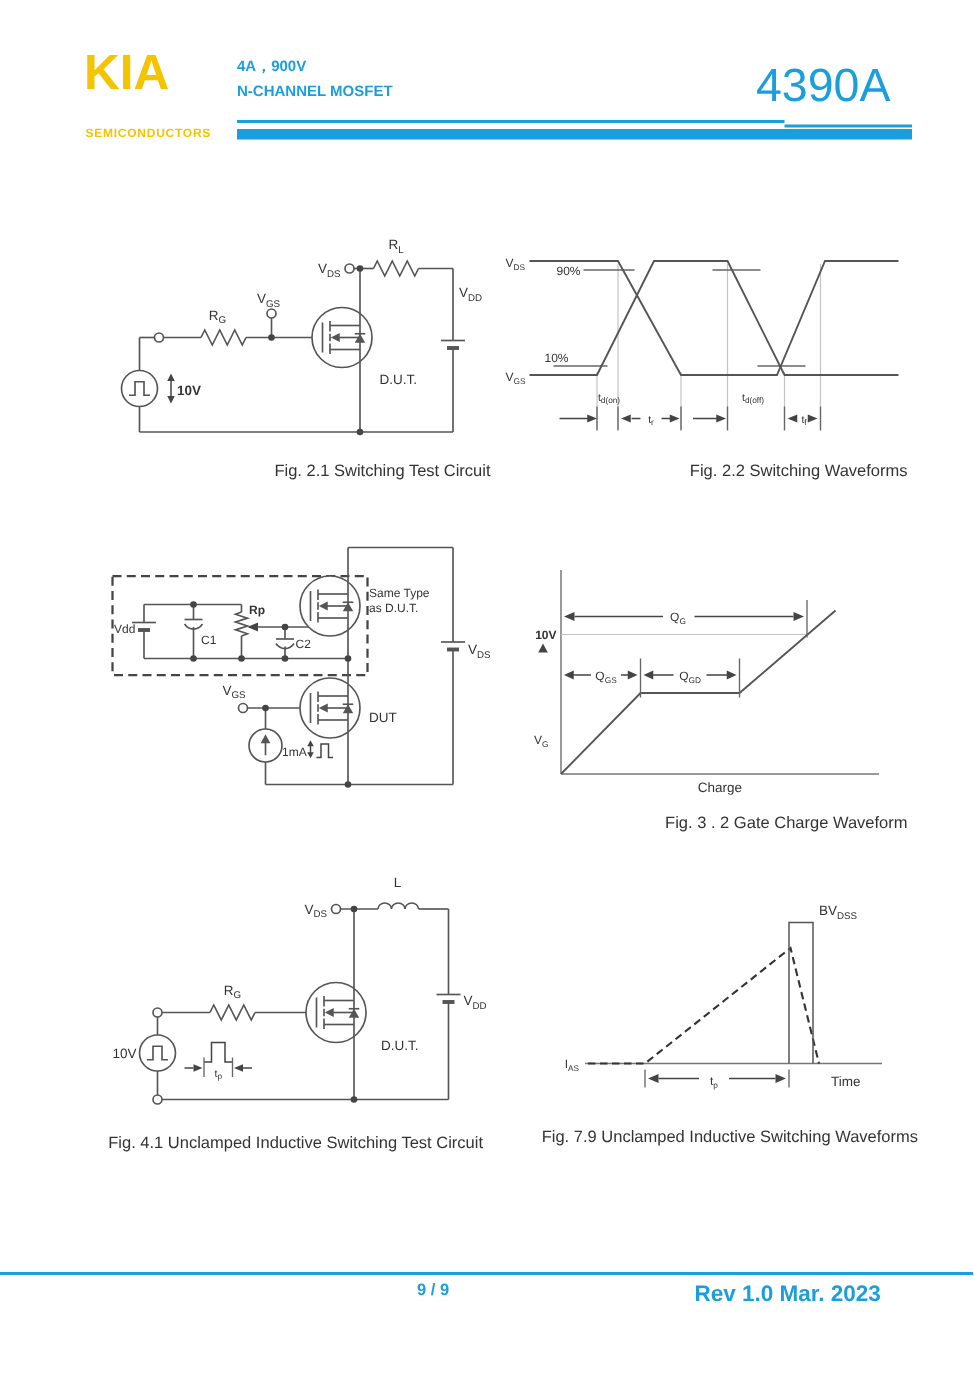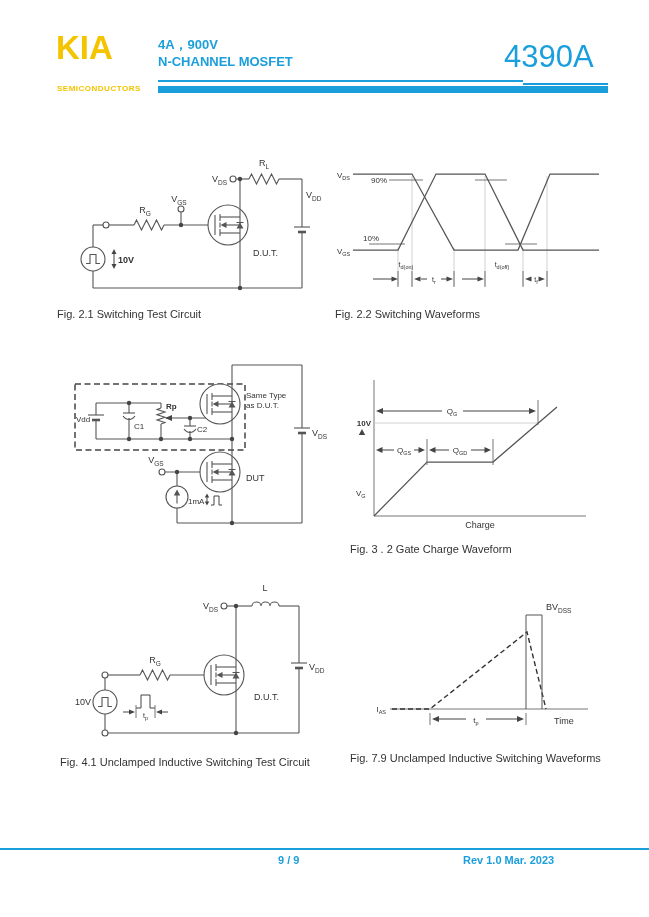--- a/index.html
+++ b/index.html
@@ -7,47 +7,47 @@
     --brand-yellow:#f5c400;
     --line-gray:#555555;
   }
   html,body{margin:0;padding:0;background:#fff;}
   .page{position:relative;width:649px;height:917px;background:#fff;overflow:hidden;
         font-family:"Liberation Sans",sans-serif;}
   .abs{position:absolute;}
   
   .logo{left:56px;top:31px;font-size:33px;font-weight:bold;color:var(--brand-yellow);line-height:1;}
   .logo-sub{left:57px;top:84px;font-size:8px;font-weight:bold;color:var(--brand-yellow);letter-spacing:0.5px;}
-  .spec{left:158px;top:36px;font-size:13px;font-weight:bold;color:var(--accent-blue);line-height:17px;}
+  .spec{left:158px;top:36px;font-size:10px;font-weight:bold;color:var(--accent-blue);line-height:17px;}
   .part{left:504px;top:39px;font-size:31px;font-weight:400;color:var(--accent-blue);}
   .rule1{left:158px;top:80px;width:365px;height:1.5px;background:var(--accent-blue);}
   .rule2{left:523px;top:83px;width:85px;height:1.5px;background:var(--accent-blue);}
   .bar{left:158px;top:86px;width:450px;height:7px;background:var(--accent-blue);}
   
   .fig{position:absolute;}
   .fig svg{display:block;overflow:visible;}
-  .cap{display:block;text-align:left;font-size:11px;color:#333;}
+  .cap{display:block;text-align:right;font-size:11px;color:#333;}
   .fig text{fill:#333;font-family:"Liberation Sans",sans-serif;}
   .t9{font-size:9px;} .t8{font-size:8px;} .t7{font-size:7px;}
   .sub{font-size:6.5px;} .sub5{font-size:5.5px;}
   .wire{stroke:#555;stroke-width:1.1;fill:none;}
   use.sym{stroke:#555;stroke-width:1.1;fill:none;}
   .dot{fill:#444;stroke:none;}
   .guide{stroke:#c4c4c4;stroke-width:0.8;fill:none;}
   .tick{stroke:#666;stroke-width:0.9;fill:none;}
   .trace{stroke:#555;stroke-width:1.25;fill:none;}
   .arr{stroke:#444;stroke-width:1;fill:none;}
   .ah{fill:#444;stroke:none;}
   .dash{stroke:#333;stroke-width:1.4;fill:none;stroke-dasharray:5 3;}
   .dashedbox{stroke:#444;stroke-width:1.5;fill:none;stroke-dasharray:6 3.5;}
   .axis{stroke:#777;stroke-width:1;fill:none;}
   
   .fline{left:0;top:848px;width:649px;height:2px;background:var(--accent-blue);}
   .fpage{left:278px;top:854px;font-size:11px;font-weight:bold;color:var(--accent-blue);}
-  .frev{left:463px;top:854px;font-size:11px;font-weight:bold;color:var(--accent-blue);}
+  .frev{left:463px;top:854px;font-size:15px;font-weight:bold;color:var(--accent-blue);}
 </style>
 </head>
 <body>
 
 <svg width="0" height="0" style="position:absolute" aria-hidden="true">
   <defs>
     <g id="sym-mosfet">
       <circle cx="0" cy="0" r="20" fill="#fff"></circle>
       <line x1="-13" y1="-10" x2="-13" y2="10"></line>
       <line x1="-8" y1="-11" x2="-8" y2="-4"></line>

